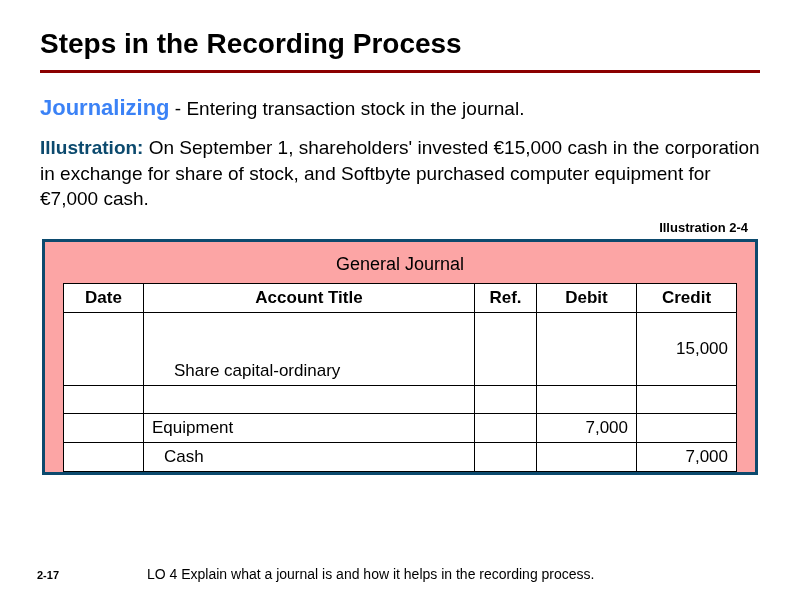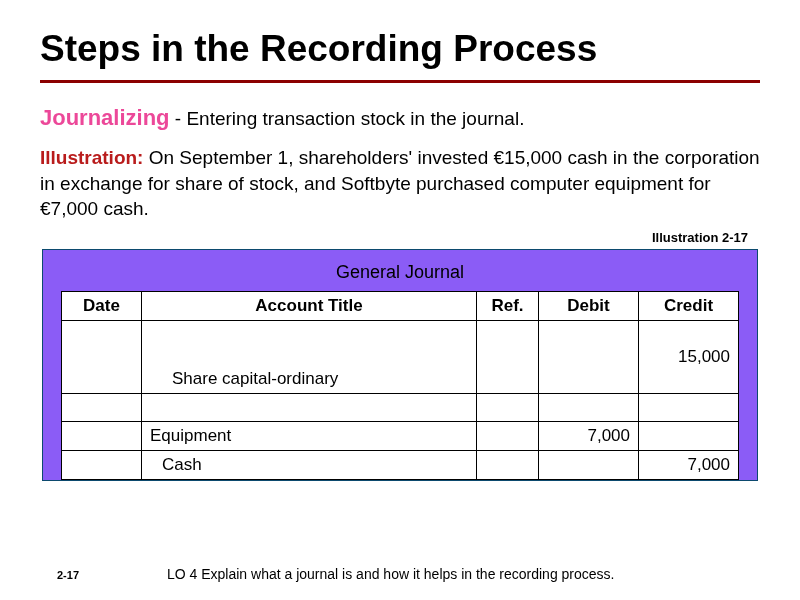--- a/index.html
+++ b/index.html
@@ -9,59 +9,59 @@
     background: #fff;
     font-family: Arial, Helvetica, sans-serif;
     color: #000;
     position: relative;
     overflow: hidden;
   }
   .slide {
     padding: 28px 40px 0 40px;
   }
   .title {
-    font-size: 37px;
+    font-size: 28px;
     font-weight: bold;
     padding-bottom: 10px;
   }
   .title-rule {
     height: 3px;
     background: #8b0000;
     margin-bottom: 22px;
   }
   .sub-line {
     font-size: 19px;
     margin-bottom: 14px;
   }
   .sub-term {
-    color: #ec4899;
+    color: #3b82f6;
     font-weight: bold;
     font-size: 22px;
     margin-top: 19px;
   }
   .illus-label {
-    color: #b91c1c;
+    color: #0c4a6e;
     font-weight: bold;
     font-size: 19px;
   }
   .illus-text {
     font-size: 19px;
     line-height: 1.35;
     margin-bottom: 8px;
   }
   .illus-ref {
     text-align: right;
     font-size: 13px;
     font-weight: bold;
     padding-right: 12px;
     margin-bottom: 4px;
   }
   .journal-outer {
-    border: 1px solid #0c4a6e;
-    background: #8b5cf6;
+    border: 3px solid #0c4a6e;
+    background: #fca5a5;
     padding: 8px 18px 0 18px;
     margin: 0 2px;
   }
   .journal-title {
     text-align: center;
     font-size: 18px;
     padding: 4px 0 8px 0;
   }
   table.journal {
     width: 100%;
@@ -89,21 +89,21 @@
   td.acct { text-align: left; }
   td.date { text-align: left; }
   td.num { text-align: right; }
   .indent1 { padding-left: 22px; display: inline-block; margin-top: 44px; }
   .indent2 { padding-left: 12px; display: inline-block; }
   .footer {
     position: absolute;
     bottom: 18px;
     left: 0;
     width: 800px;
-    padding: 0 57px;
+    padding: 0 37px;
     display: flex;
     align-items: baseline;
   }
   .slide-num {
     font-size: 11px;
     font-weight: bold;
     width: 70px;
   }
   .lo {
     font-size: 14px;
@@ -121,21 +121,21 @@
   <div class="title-rule"></div>
 
   <div class="sub-line">
     <span class="sub-term">Journalizing</span><span> - Entering transaction stock in the journal.</span>
   </div>
 
   <div class="illus-text">
     <span class="illus-label">Illustration:</span><span>  On September 1, shareholders' invested €15,000 cash in the corporation in exchange for share of stock, and Softbyte purchased computer equipment for €7,000 cash.</span>
   </div>
 
-  <div class="illus-ref">Illustration 2-17</div>
+  <div class="illus-ref">Illustration 2-4</div>
 
   <div class="journal-outer">
     <div class="journal-title">General Journal</div>
     <table class="journal">
       <colgroup>
         <col class="c-date">
           <col class="c-title">
           <col class="c-ref">
           <col class="c-debit">
           <col class="c-credit">

